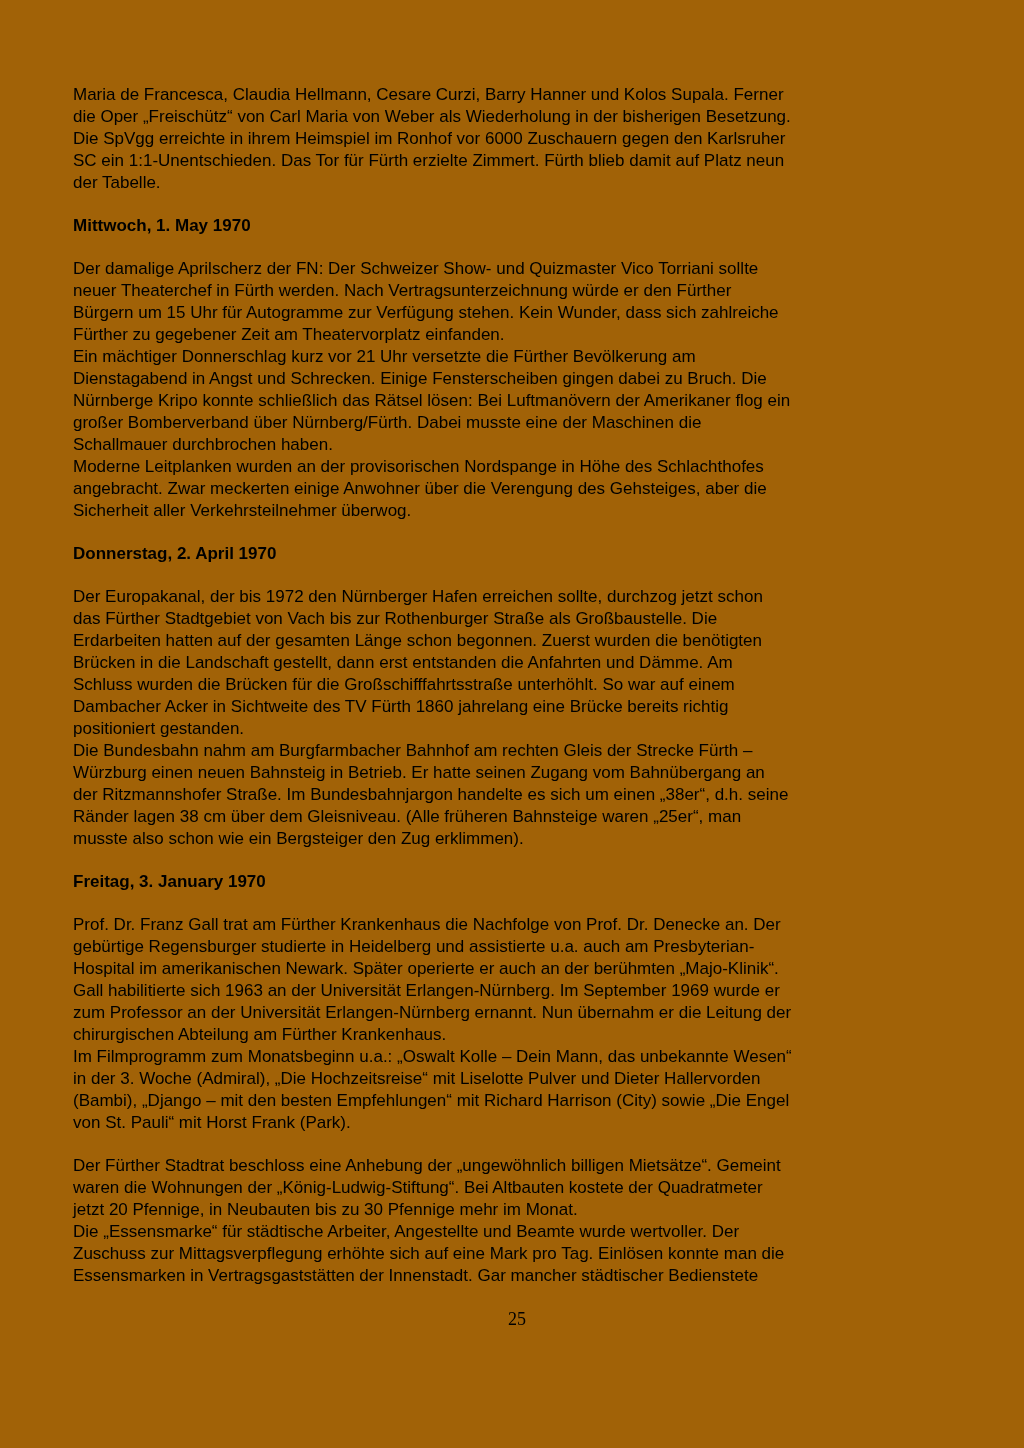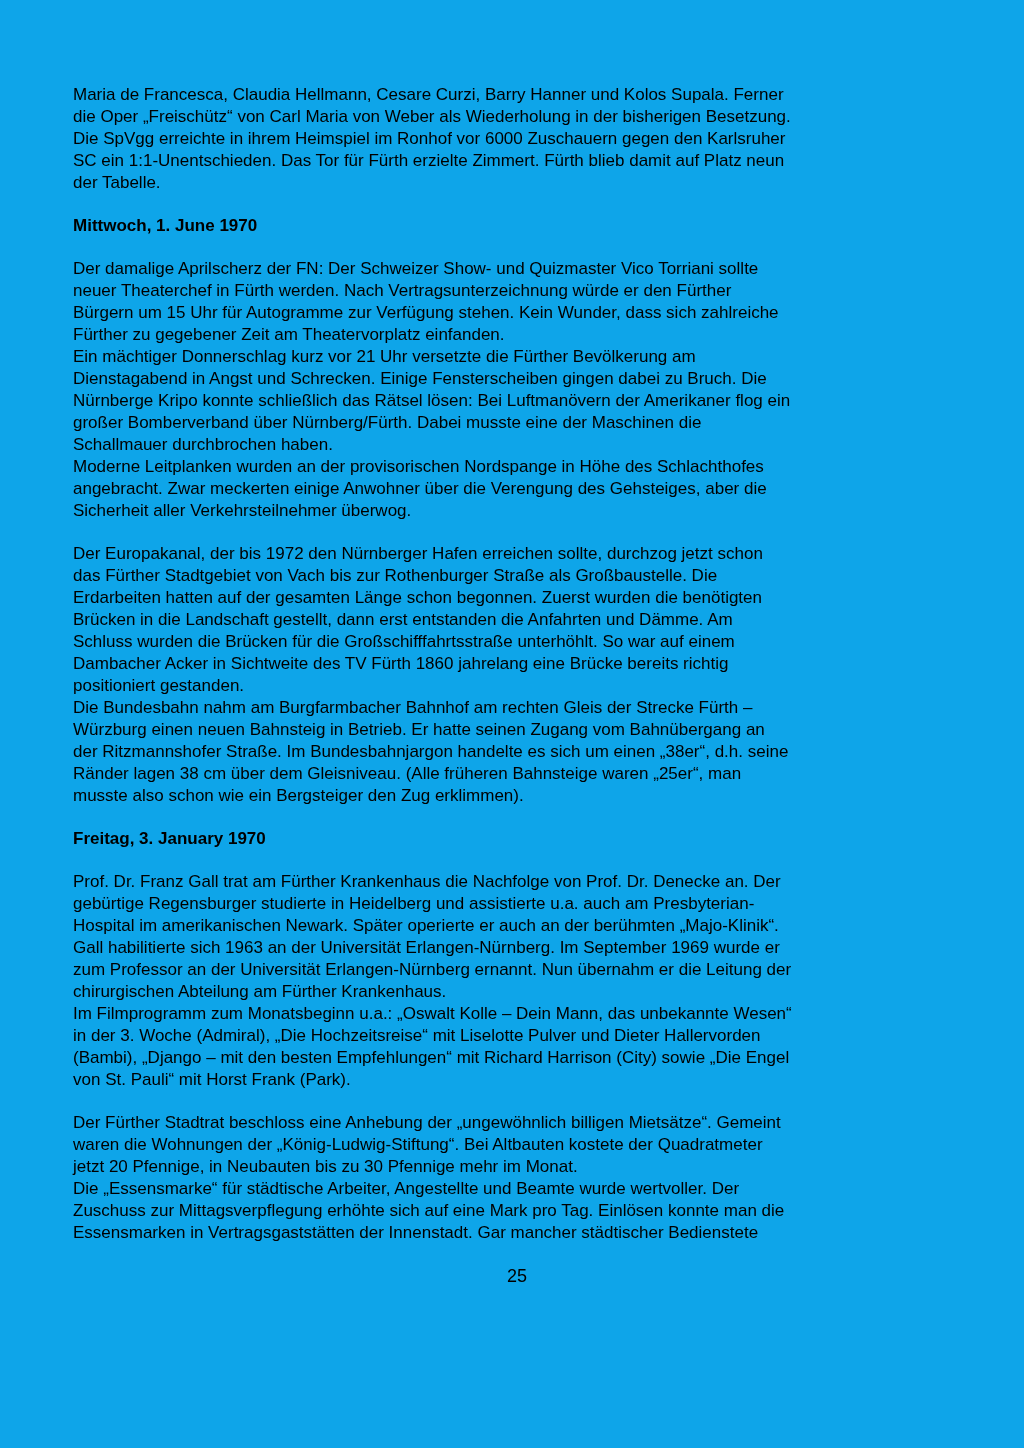--- a/index.html
+++ b/index.html
@@ -4,21 +4,21 @@
 <style>
   html, body {
     margin: 0;
     padding: 0;
     background: #ffffff;
   }
   .page {
     position: relative;
     width: 1024px;
     height: 1448px;
-    background: #0ea5e9;
+    background: #a16207;
     color: #000000;
     overflow: hidden;
   }
   .content {
     position: absolute;
     left: 73px;
     top: 84px;
     width: 888px;
     font-family: "Liberation Sans", sans-serif;
     font-size: 17px;
@@ -34,52 +34,53 @@
     margin: 0 0 21px 0;
     font-size: 17px;
     line-height: 22px;
     font-weight: bold;
     white-space: pre;
   }
   .page-number {
     margin-top: 5px;
     width: 888px;
     text-align: center;
-    font-family: Liberation Sans, sans-serif;
+    font-family: Liberation Serif, serif;
     font-size: 18px;
     line-height: 22px;
   }
 </style>
 </head>
 <body>
 
 <div class="page">
   <div class="content">
 
     <p class="para">Maria de Francesca, Claudia Hellmann, Cesare Curzi, Barry Hanner und Kolos Supala. Ferner
 die Oper „Freischütz“ von Carl Maria von Weber als Wiederholung in der bisherigen Besetzung.
 Die SpVgg erreichte in ihrem Heimspiel im Ronhof vor 6000 Zuschauern gegen den Karlsruher
 SC ein 1:1-Unentschieden. Das Tor für Fürth erzielte Zimmert. Fürth blieb damit auf Platz neun
 der Tabelle.</p>
 
-    <h2 class="heading">Mittwoch, 1. June 1970</h2>
+    <h2 class="heading">Mittwoch, 1. May 1970</h2>
 
     <p class="para">Der damalige Aprilscherz der FN: Der Schweizer Show- und Quizmaster Vico Torriani sollte
 neuer Theaterchef in Fürth werden. Nach Vertragsunterzeichnung würde er den Fürther
 Bürgern um 15 Uhr für Autogramme zur Verfügung stehen. Kein Wunder, dass sich zahlreiche
 Fürther zu gegebener Zeit am Theatervorplatz einfanden.
 Ein mächtiger Donnerschlag kurz vor 21 Uhr versetzte die Fürther Bevölkerung am
 Dienstagabend in Angst und Schrecken. Einige Fensterscheiben gingen dabei zu Bruch. Die
 Nürnberge Kripo konnte schließlich das Rätsel lösen: Bei Luftmanövern der Amerikaner flog ein
 großer Bomberverband über Nürnberg/Fürth. Dabei musste eine der Maschinen die
 Schallmauer durchbrochen haben.
 Moderne Leitplanken wurden an der provisorischen Nordspange in Höhe des Schlachthofes
 angebracht. Zwar meckerten einige Anwohner über die Verengung des Gehsteiges, aber die
 Sicherheit aller Verkehrsteilnehmer überwog.</p>
 
+    <h2 class="heading">Donnerstag, 2. April 1970</h2>
 
     <p class="para">Der Europakanal, der bis 1972 den Nürnberger Hafen erreichen sollte, durchzog jetzt schon
 das Fürther Stadtgebiet von Vach bis zur Rothenburger Straße als Großbaustelle. Die
 Erdarbeiten hatten auf der gesamten Länge schon begonnen. Zuerst wurden die benötigten
 Brücken in die Landschaft gestellt, dann erst entstanden die Anfahrten und Dämme. Am
 Schluss wurden die Brücken für die Großschifffahrtsstraße unterhöhlt. So war auf einem
 Dambacher Acker in Sichtweite des TV Fürth 1860 jahrelang eine Brücke bereits richtig
 positioniert gestanden.
 Die Bundesbahn nahm am Burgfarmbacher Bahnhof am rechten Gleis der Strecke Fürth –
 Würzburg einen neuen Bahnsteig in Betrieb. Er hatte seinen Zugang vom Bahnübergang an

